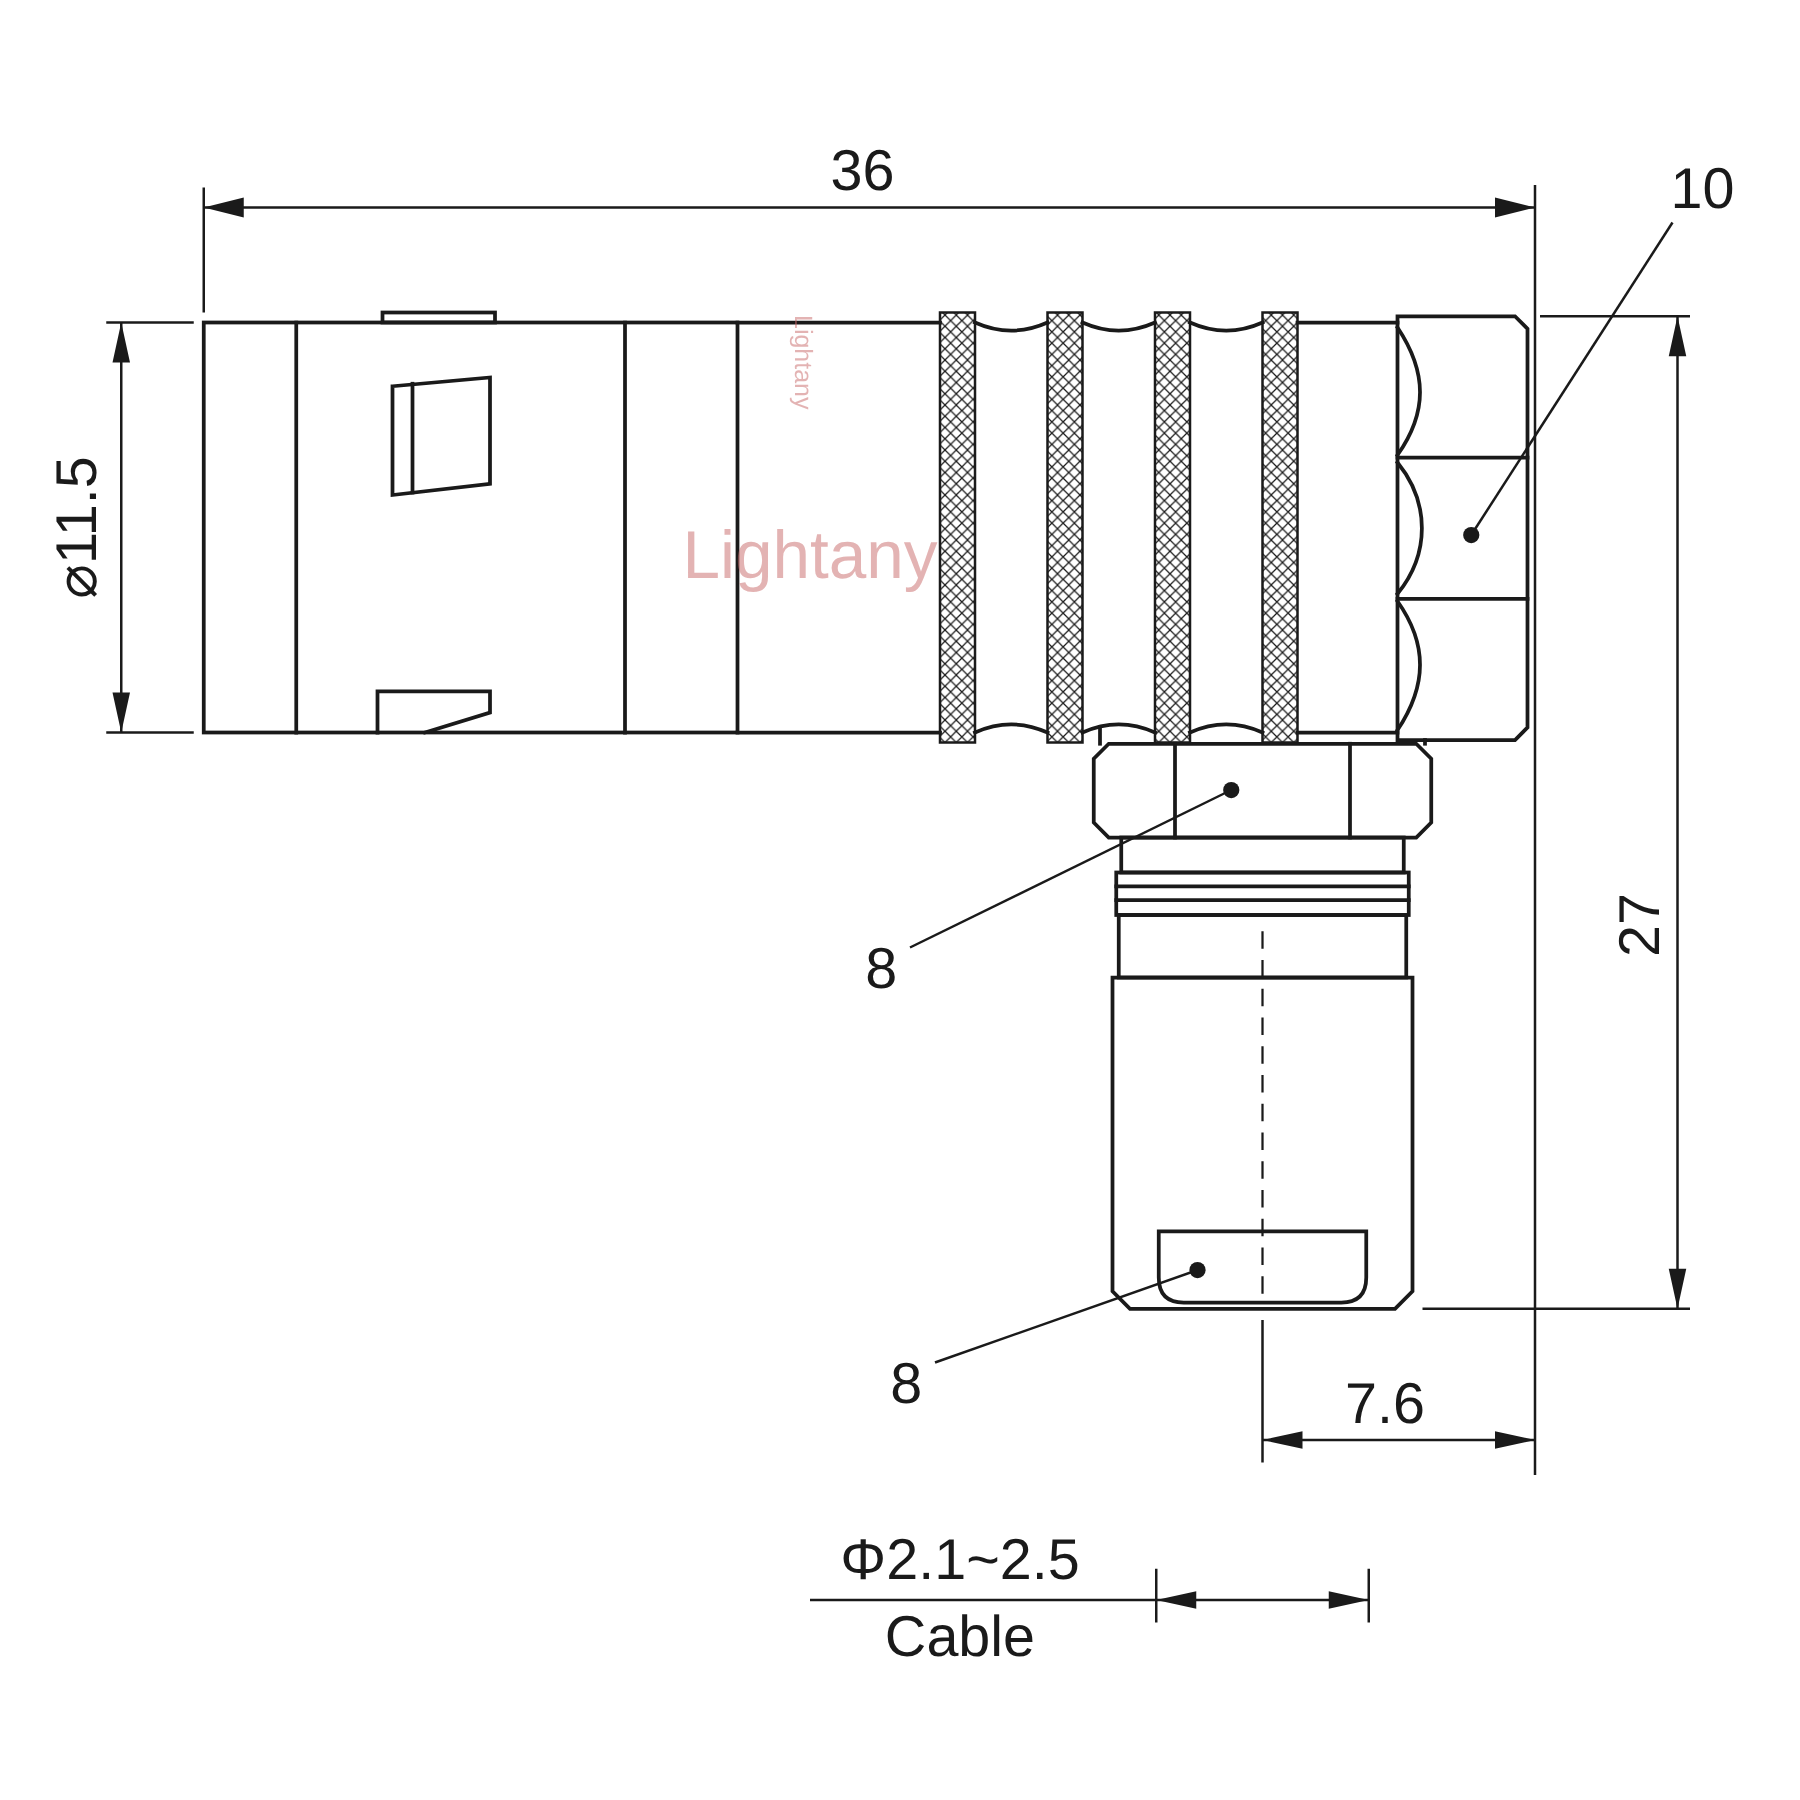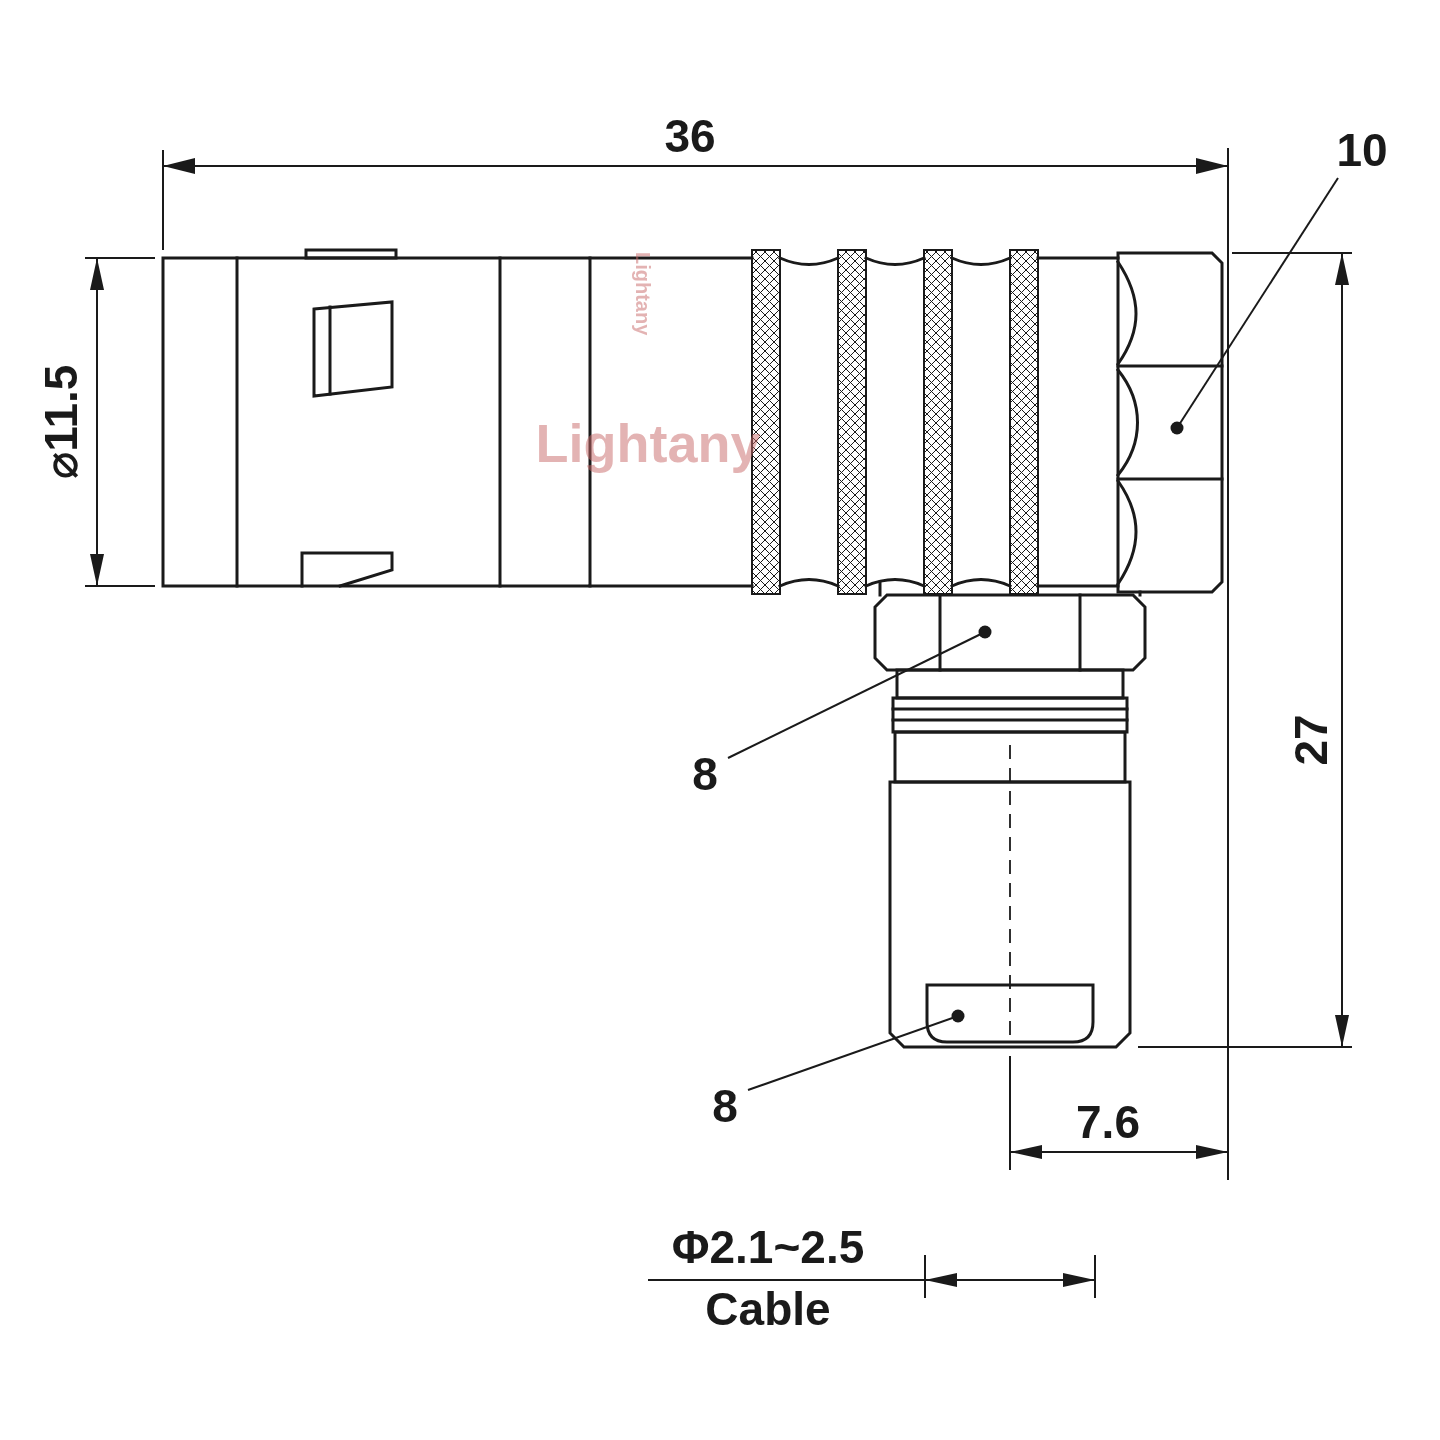--- a/index.html
+++ b/index.html
@@ -6,21 +6,20 @@
     margin: 0;
     padding: 0;
     background: #ffffff;
   }
   .canvas {
     position: relative;
     width: 1440px;
     height: 1440px;
     background: #ffffff;
     overflow: hidden;
-    font-weight: bold;
   }
   svg {
     display: block;
   }
   svg text {
     font-family: "Liberation Sans", "DejaVu Sans", sans-serif;
     fill: #1a1a1a;
     stroke: none;
   }
   .dim-text {

